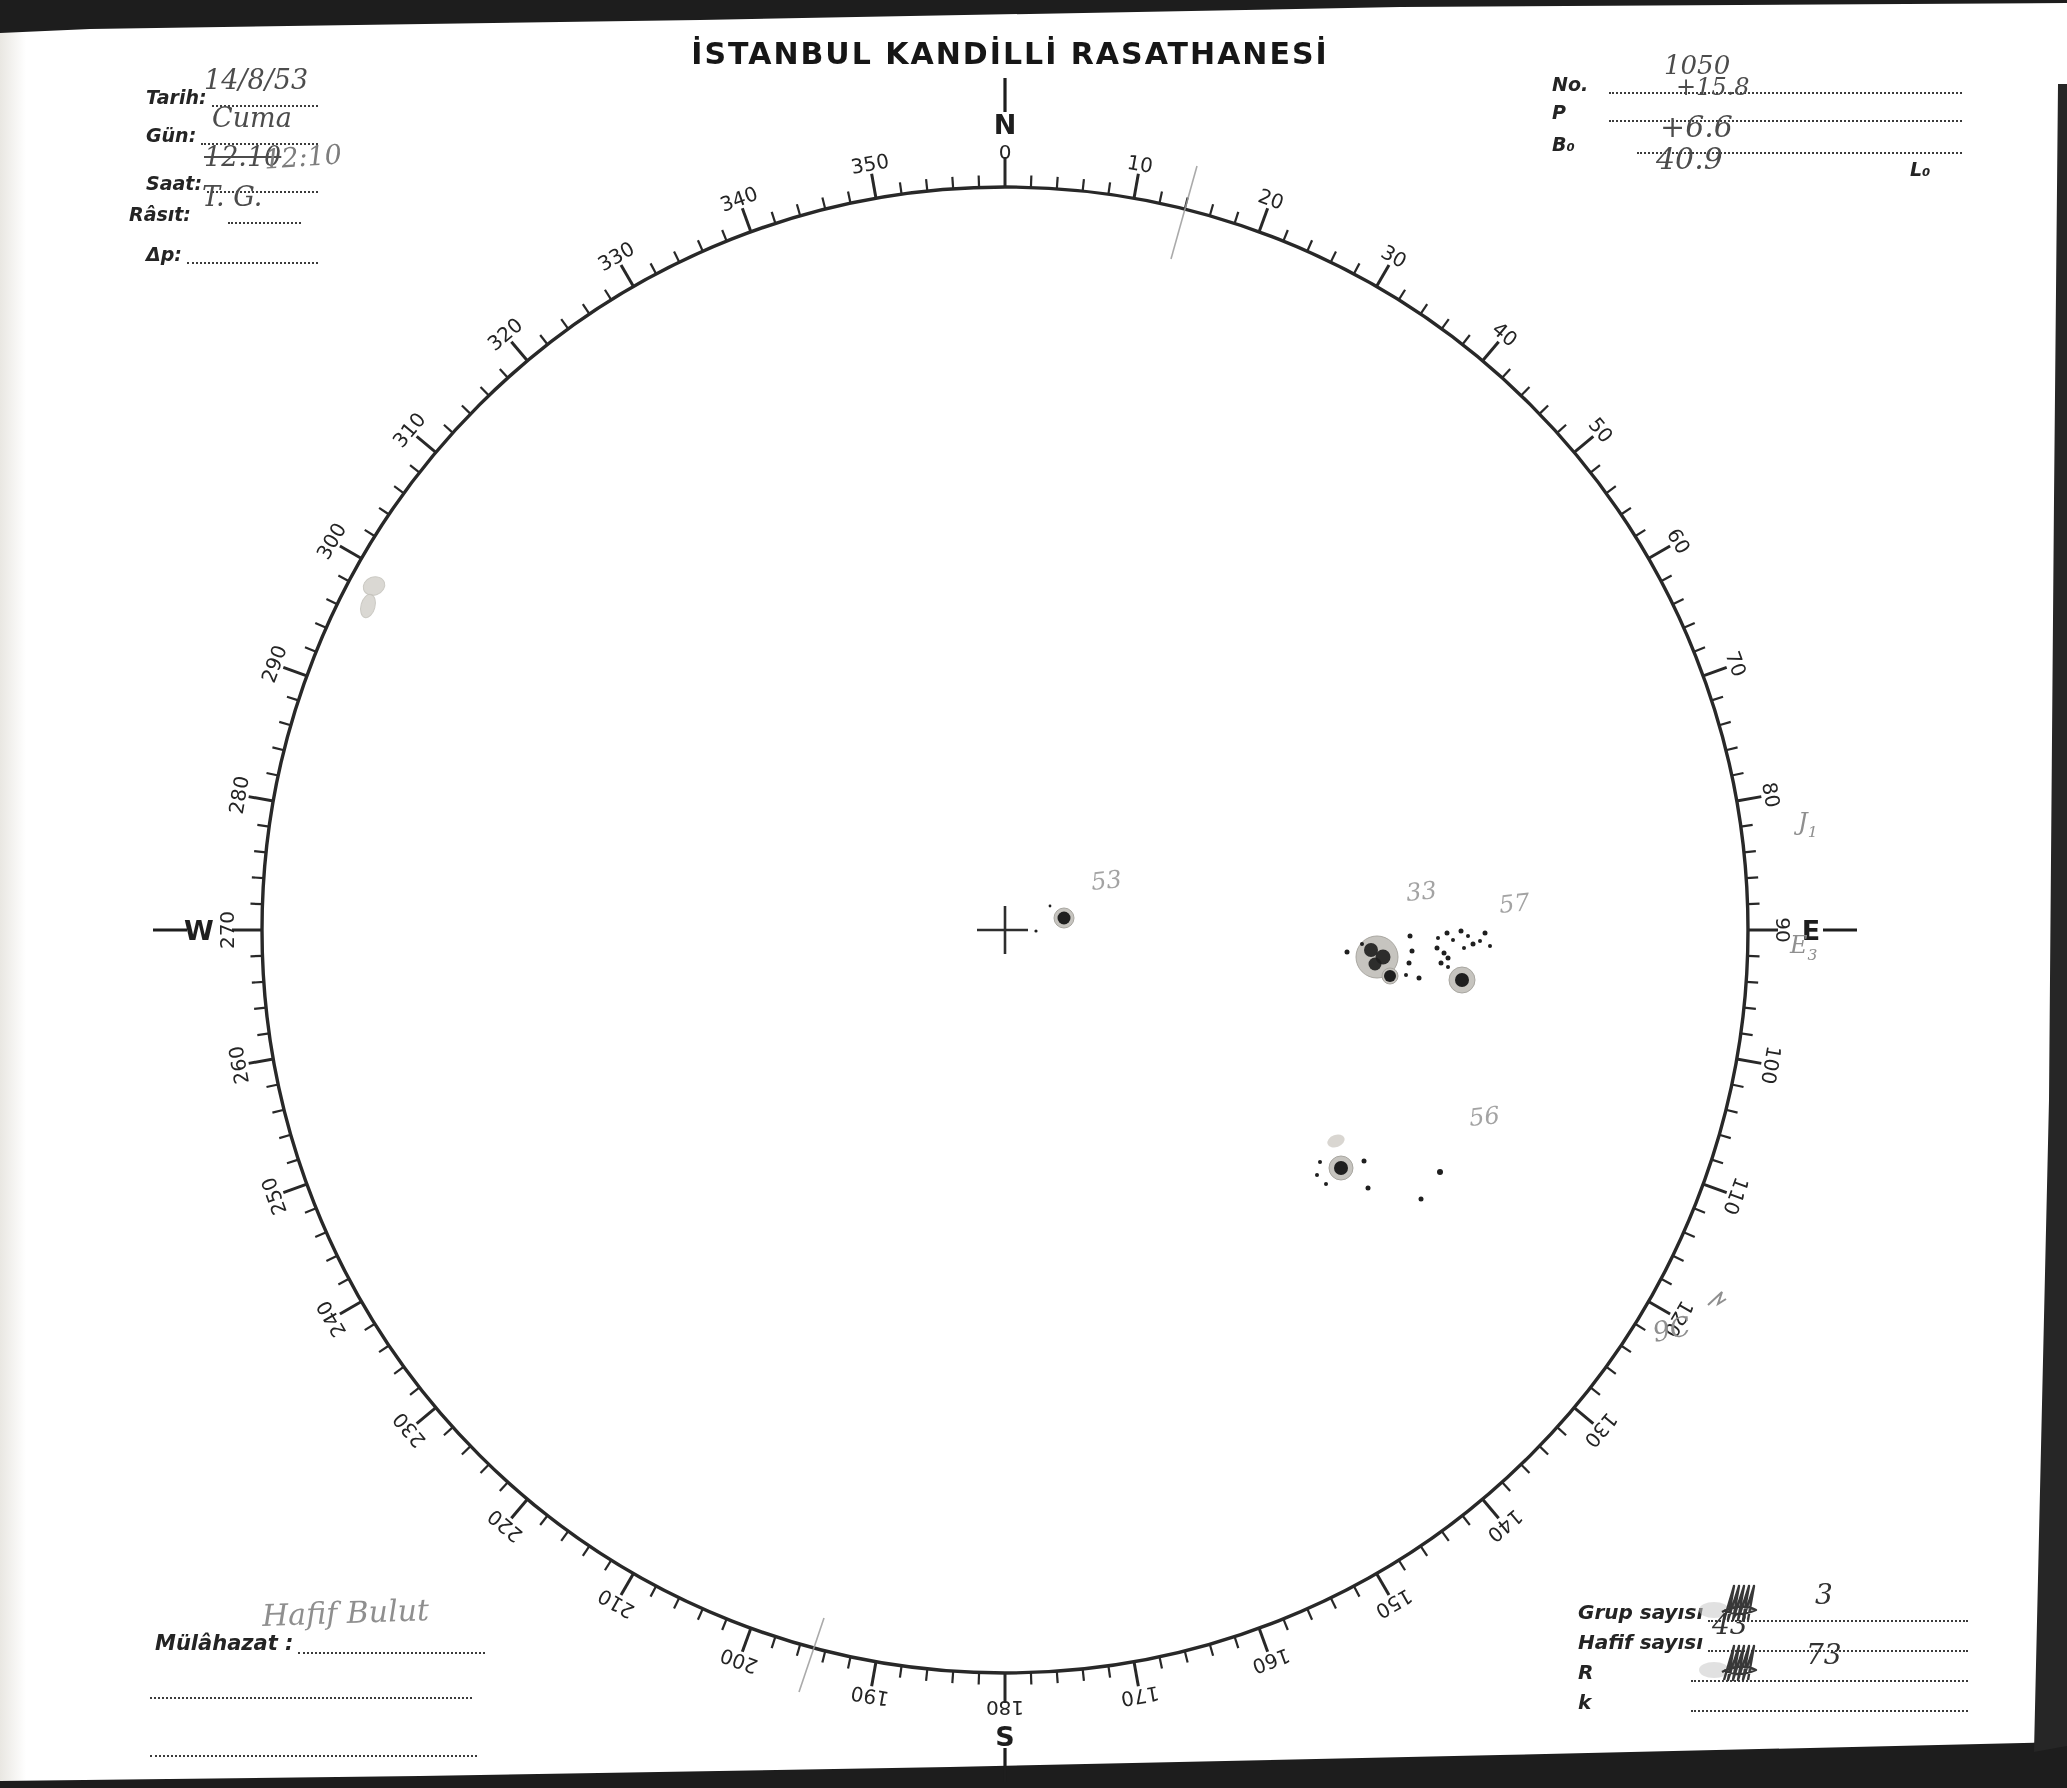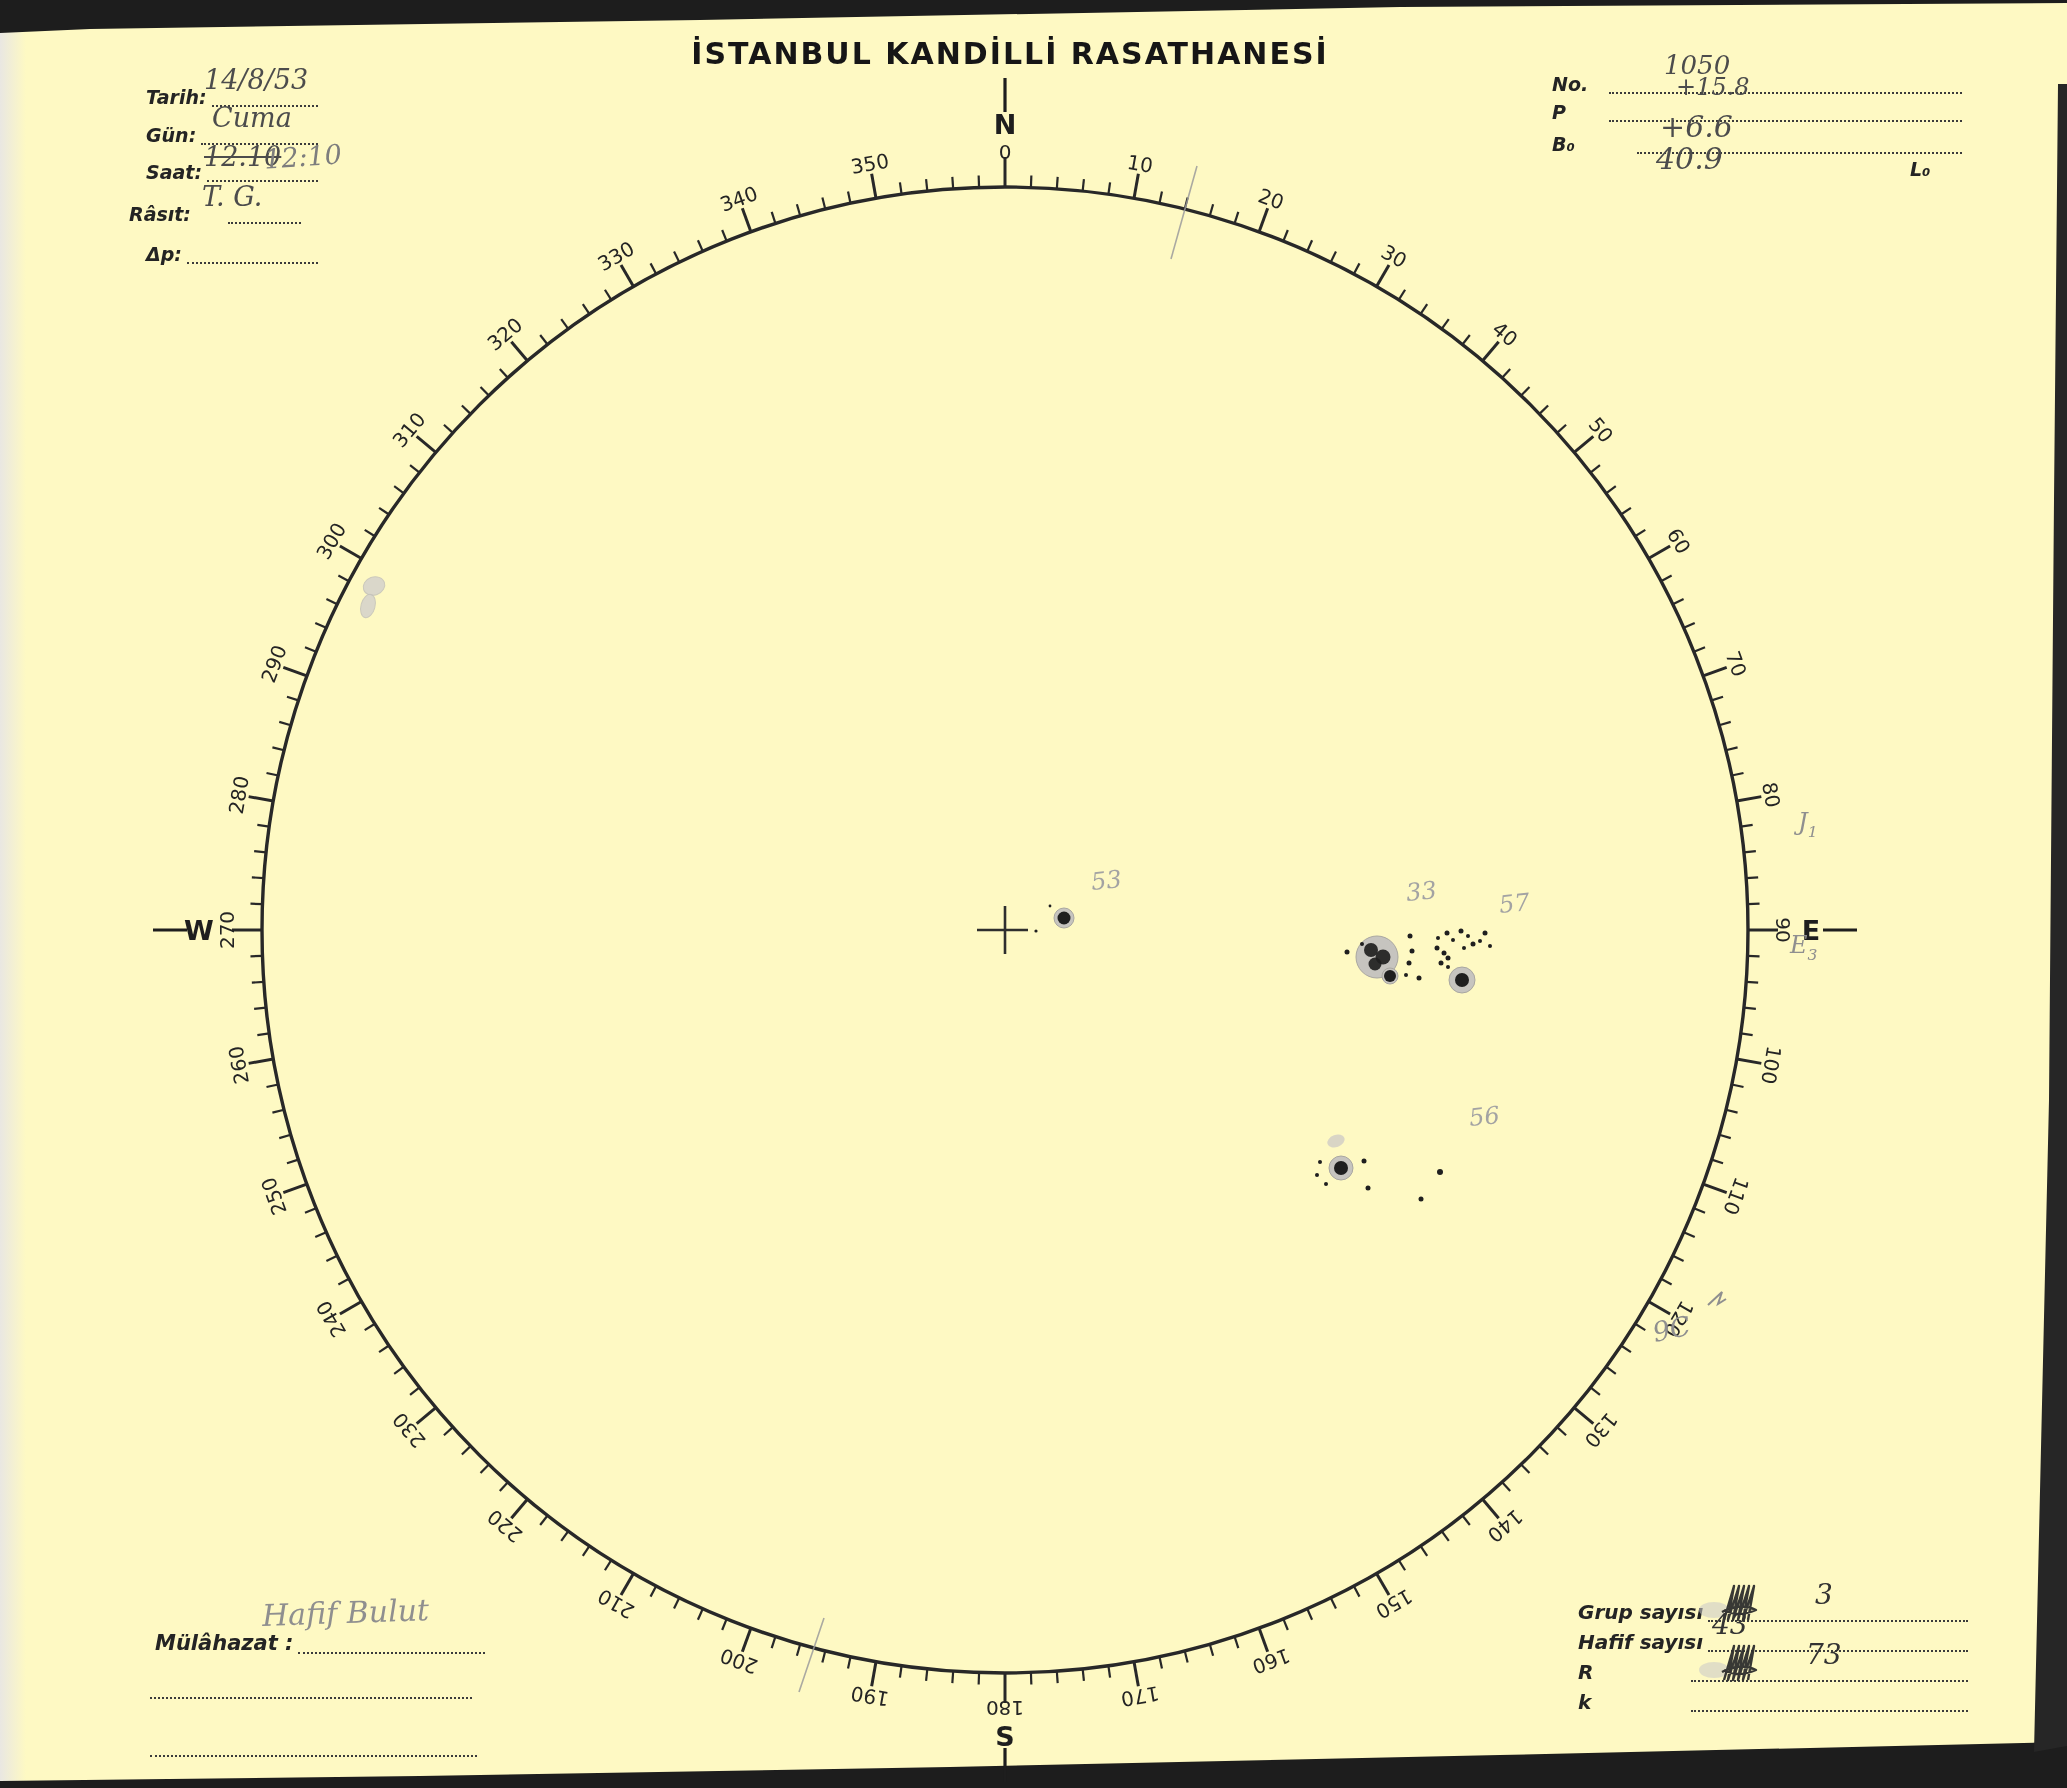--- a/index.html
+++ b/index.html
@@ -1,16 +1,16 @@
 <!DOCTYPE html>
 <html><head>
 <meta charset="utf-8">
 <style>
   html,body{margin:0;padding:0;background:#666;}
-  .page{position:relative;width:2067px;height:1788px;background:#fef9c3;overflow:hidden;
+  .page{position:relative;width:2067px;height:1788px;background:#ffffff;overflow:hidden;
         font-family:"DejaVu Sans",sans-serif;}
   .page::before{content:"";position:absolute;left:0;top:0;bottom:0;width:26px;
         background:linear-gradient(90deg,#e9e7e2,rgba(248,247,243,0));pointer-events:none;}
   .abs{position:absolute;left:0;top:0;}
   .title{position:absolute;left:690px;top:36px;width:640px;text-align:center;
          font-size:30px;font-weight:bold;letter-spacing:2px;color:#161616;}
   .frow{position:absolute;display:flex;align-items:flex-end;height:26px;}
   .flabel{font-weight:bold;font-style:italic;color:#242424;white-space:nowrap;font-size:19px;line-height:1;}
   .leader{flex:1;border-bottom:2.4px dotted #3b3b3b;height:2px;margin-left:5px;}
   .hw{position:absolute;font-family:"DejaVu Serif",serif;font-style:italic;
@@ -28,21 +28,21 @@
 
   <div id="fields-top-left" class="abs">
       <div class="frow" style="left: 146px; top: 81px; width: 172px;">
         <span class="flabel">Tarih:</span>
         <span class="leader"></span>
       </div>
       <div class="frow" style="left: 146px; top: 119px; width: 172px;">
         <span class="flabel">Gün:</span>
         <span class="leader"></span>
       </div>
-      <div class="frow" style="left: 146px; top: 156px; width: 172px;">
+      <div class="frow" style="left: 146px; top: 167px; width: 172px;">
         <span class="flabel">Saat:</span>
         <span class="leader"></span>
       </div>
       <div class="frow" style="left: 129px; top: 198px; width: 172px; gap: 32px;">
         <span class="flabel">Râsıt:</span>
         <span class="leader"></span>
       </div>
       <div class="frow" style="left: 146px; top: 238px; width: 172px;">
         <span class="flabel">Δp:</span>
         <span class="leader"></span>

